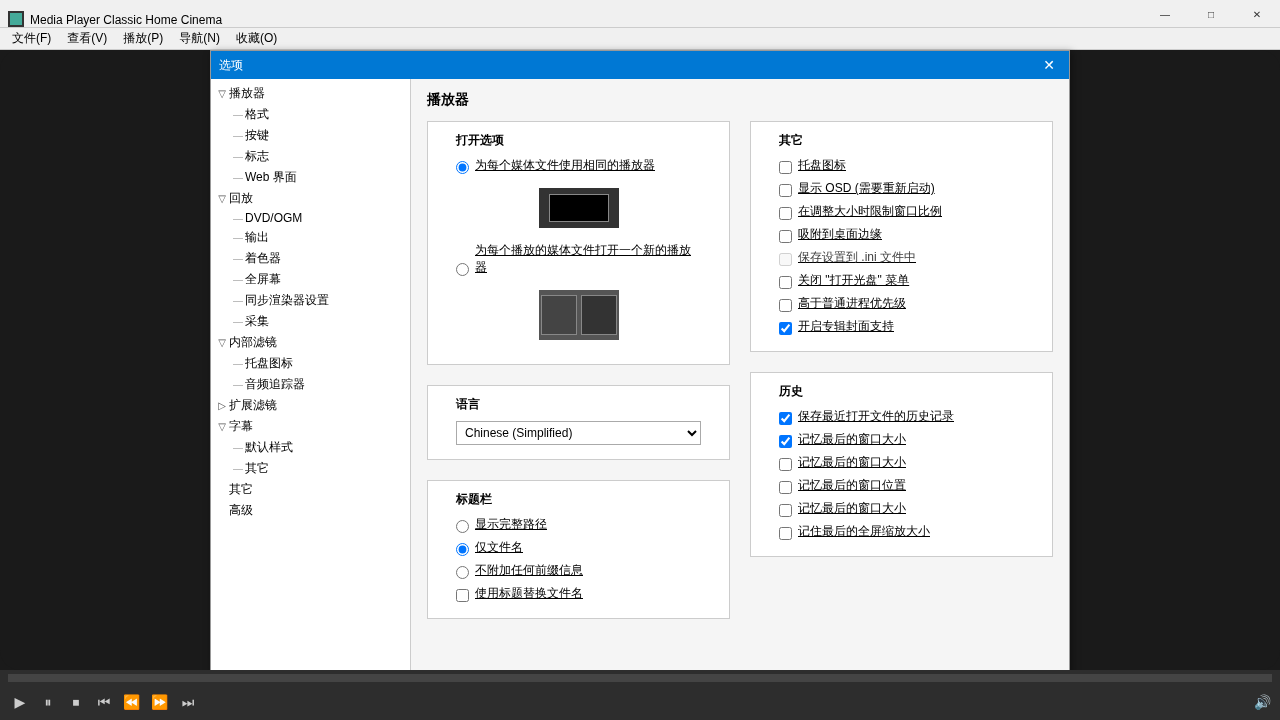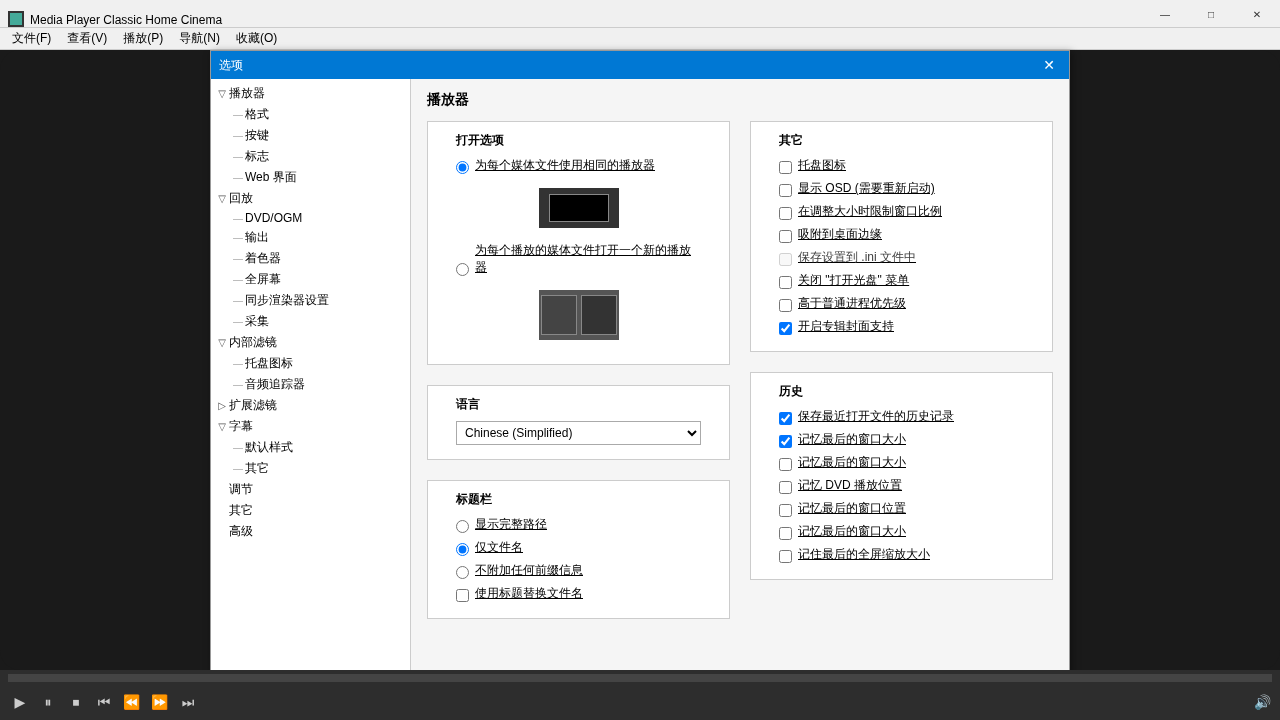--- a/index.html
+++ b/index.html
@@ -401,24 +401,20 @@
         <div class="tree-item" style="padding-left:20px">
           <span class="expand-icon" style="color:#aaa;">—</span>
           <span class="label">默认样式</span>
         </div>
         <div class="tree-item" style="padding-left:20px">
           <span class="expand-icon" style="color:#aaa;">—</span>
           <span class="label">其它</span>
         </div>
         <div class="tree-item">
           <span class="expand-icon" style="color:#aaa; width:14px; display:inline-block;"></span>
-          <span class="label">调节</span>
-        </div>
-        <div class="tree-item">
-          <span class="expand-icon" style="color:#aaa; width:14px; display:inline-block;"></span>
           <span class="label">其它</span>
         </div>
         <div class="tree-item">
           <span class="expand-icon" style="color:#aaa; width:14px; display:inline-block;"></span>
           <span class="label">高级</span>
         </div>
       </div>
 
       <div class="content-panel">
         <div class="content-section-title">播放器</div>
@@ -527,24 +523,20 @@
                 <input type="checkbox" id="hi0" checked="" style="">
                 <label for="hi0">保存最近打开文件的历史记录</label>
               </div>
               <div class="option-row">
                 <input type="checkbox" id="hi1" checked="" style="">
                 <label for="hi1">记忆最后的窗口大小</label>
               </div>
               <div class="option-row">
                 <input type="checkbox" id="hi2" style="">
                 <label for="hi2">记忆最后的窗口大小</label>
-              </div>
-              <div class="option-row">
-                <input type="checkbox" id="hi3" style="">
-                <label for="hi3">记忆 DVD 播放位置</label>
               </div>
               <div class="option-row">
                 <input type="checkbox" id="hi4" style="">
                 <label for="hi4">记忆最后的窗口位置</label>
               </div>
               <div class="option-row">
                 <input type="checkbox" id="hi5" style="">
                 <label for="hi5">记忆最后的窗口大小</label>
               </div>
               <div class="option-row">

